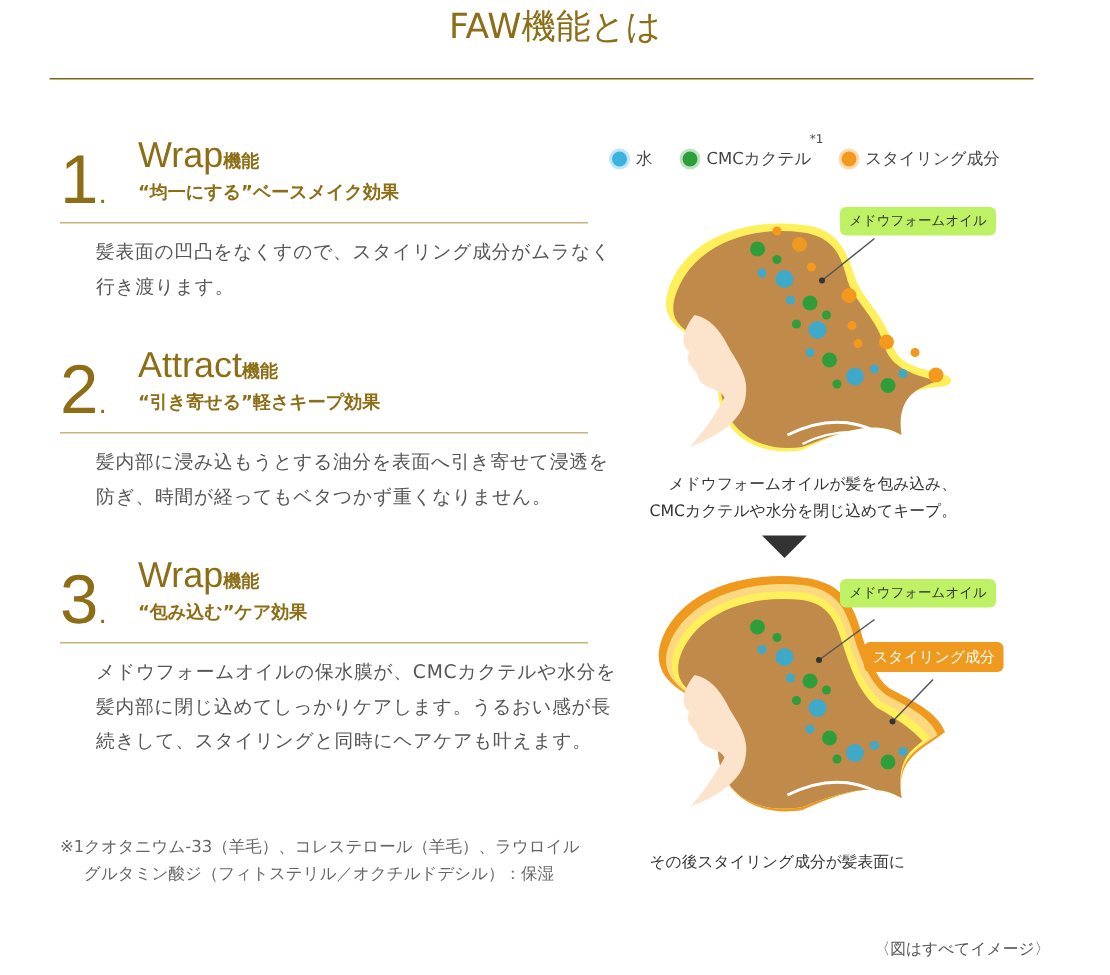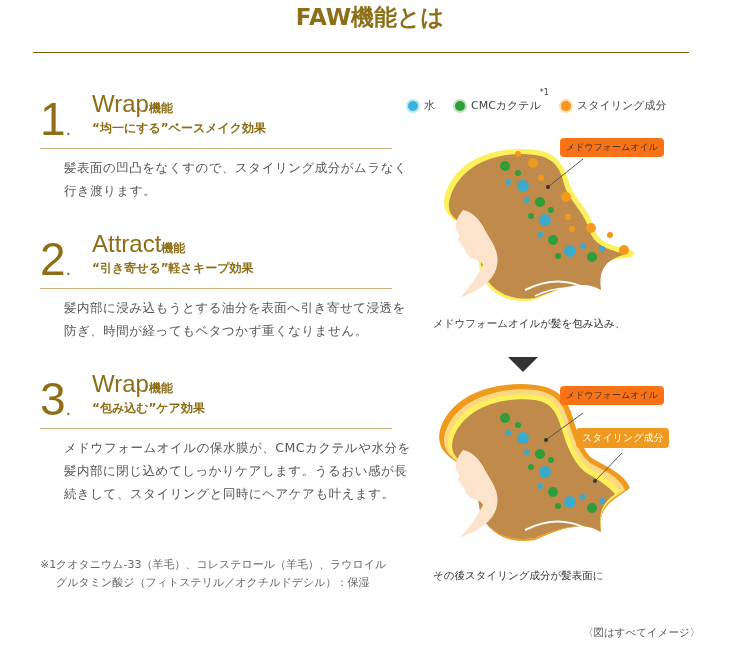--- a/index.html
+++ b/index.html
@@ -1,19 +1,19 @@
 <!DOCTYPE html>
 <html><head>
 <meta charset="utf-8">
 <style>
   html, body { margin: 0; padding: 0; background: #ffffff; }
   body { width: 740px; height: 650px; position: relative; overflow: hidden;
          font-family: "DejaVu Sans", "Liberation Sans", sans-serif; color: #555; }
   .title { position: absolute; left: 0; width: 740px; top: 2px; text-align: center;
-           font-size: 23px; font-weight: bold; color: #8c6e17; letter-spacing: 0px; }
+           font-size: 23px; font-weight: normal; color: #8c6e17; letter-spacing: 0px; }
   .title-rule { position: absolute; left: 33px; width: 656px; top: 52px; height: 1px; background: #7a6410; }
 
   .feature { position: absolute; left: 40px; width: 352px; }
   .num { position: absolute; left: 0; top: 0; font-family: "Liberation Sans", sans-serif;
          font-size: 46px; font-weight: 300; color: #8d6e16; line-height: 46px; }
   .num .dot { font-size: 20px; }
   .fname { position: absolute; left: 52px; top: -6px; font-family: "Liberation Sans", sans-serif;
            font-size: 24px; color: #8d6e16; line-height: 28px; }
   .fname small { font-size: 12px; font-weight: bold; font-family: Liberation Mono, monospace; }
   .fsub { position: absolute; left: 52px; top: 24px; font-size: 12px; font-weight: bold;
@@ -26,21 +26,21 @@
   .note .mark { position: absolute; left: 0; top: 0; }
   .note .body { margin-left: 16px; }
 
   .legend { position: absolute; left: 408px; top: 98px; font-size: 11px; color: #444; display: flex; align-items: center; }
   .legend .item { display: flex; align-items: center; margin-right: 20px; position: relative; }
   .legend .dot { width: 10px; height: 10px; border-radius: 50%; margin-right: 6px; }
   .legend sup { position: absolute; right: -8px; top: -10px; font-size: 8px; }
 
   .illus { position: absolute; }
   .tag { position: absolute; font-size: 9px; padding: 3px 6px; border-radius: 4px; white-space: nowrap; }
-  .tag.yellow { background: #f97316; color: #333; }
+  .tag.yellow { background: #bef264; color: #333; }
   .tag.orange { background: #ef9a1e; color: #fff; }
 
   .cap { position: absolute; left: 433px; font-size: 10.5px; color: #333; line-height: 18px; text-align: right; }
   .arrow { position: absolute; left: 508px; top: 357px; width: 0; height: 0;
            border-left: 15px solid transparent; border-right: 15px solid transparent; border-top: 15px solid #333; }
   .image-note { position: absolute; left: 566px; top: 626px; font-size: 10.5px; color: #555; margin-left: 17px; }
 </style>
 </head>
 <body>
 
@@ -129,20 +129,21 @@
       <circle cx="185" cy="95" r="3" fill="#f39a1e"></circle>
     <circle cx="199" cy="110" r="5" fill="#f39a1e"></circle>
   </g>
   <line x1="158" y1="19" x2="123" y2="47" stroke="#555" stroke-width="1"></line>
   <circle cx="123" cy="47" r="2" fill="#333"></circle>
 </svg>
 <div class="tag yellow" style="left:560px;top:138px;">メドウフォームオイル</div>
 
 <div class="cap" style="top:314px;">
   <div>メドウフォームオイルが髪を包み込み、</div>
+  <div>CMCカクテルや水分を閉じ込めてキープ。</div>
 </div>
 
 <div class="arrow"></div>
 
 <svg class="illus" style="left:425px;top:380px;" width="220" height="170" viewBox="0 0 220 170">
   <path d="M15,50 C25,15 70,0 110,5 C138,8 145,25 150,45 C155,60 160,75 170,80 C185,88 200,95 205,108 C190,120 172,125 176,152 C160,142 140,146 110,160 C80,165 60,150 55,130 C50,110 60,100 45,90 C28,80 10,72 15,50 Z" fill="#ef9a1e"></path>
   <path d="M20,53 C30,20 72,6 110,10 C134,13 140,28 145,47 C150,62 156,77 167,84 C182,92 195,98 200,110 C186,120 172,125 176,152 C160,142 140,146 110,158 C80,163 60,150 55,130 C50,110 60,100 45,90 C30,80 15,72 20,53 Z" fill="#fcd980"></path>
   <path d="M24,56 C34,24 74,11 110,15 C131,18 136,31 141,48 C146,64 152,79 163,88 C178,96 188,102 195,112 C186,120 172,126 176,152 C160,142 140,146 110,158 C80,163 60,150 55,130 C50,110 60,100 47,90 C32,80 19,74 24,56 Z" fill="#fdf05a"></path>
   <path d="M28,59 C38,28 76,16 110,20 C128,23 132,34 137,50 C142,66 148,82 160,92 C174,100 183,106 190,114 C183,120 172,126 176,152 C160,142 140,146 110,158 C80,163 60,150 55,130 C50,110 60,100 48,90 C34,80 24,76 28,59 Z" fill="#c08a4a"></path>
   <path d="M38,70 C30,80 28,90 35,95 C30,100 38,105 40,110 C42,120 55,118 58,125 C50,140 42,150 35,158 C55,150 70,140 72,125 C75,110 65,100 60,90 C55,80 48,72 38,70 Z" fill="#fbe3cc"></path>

